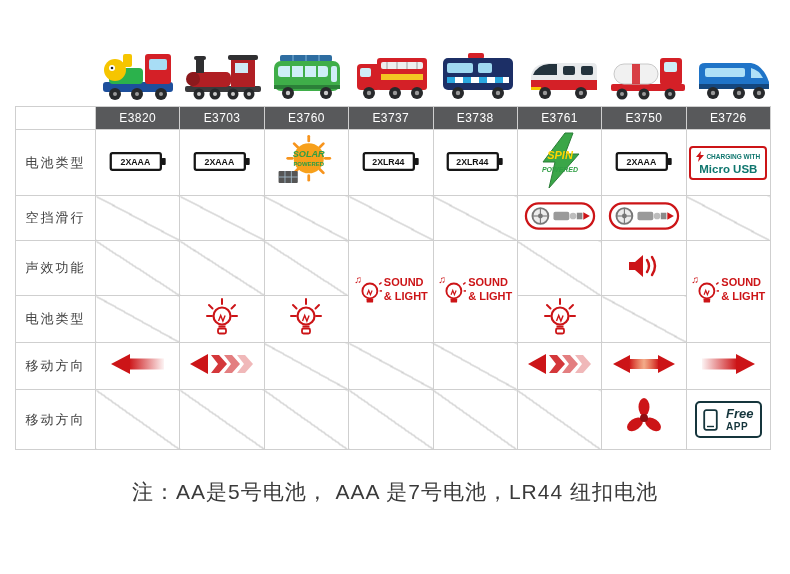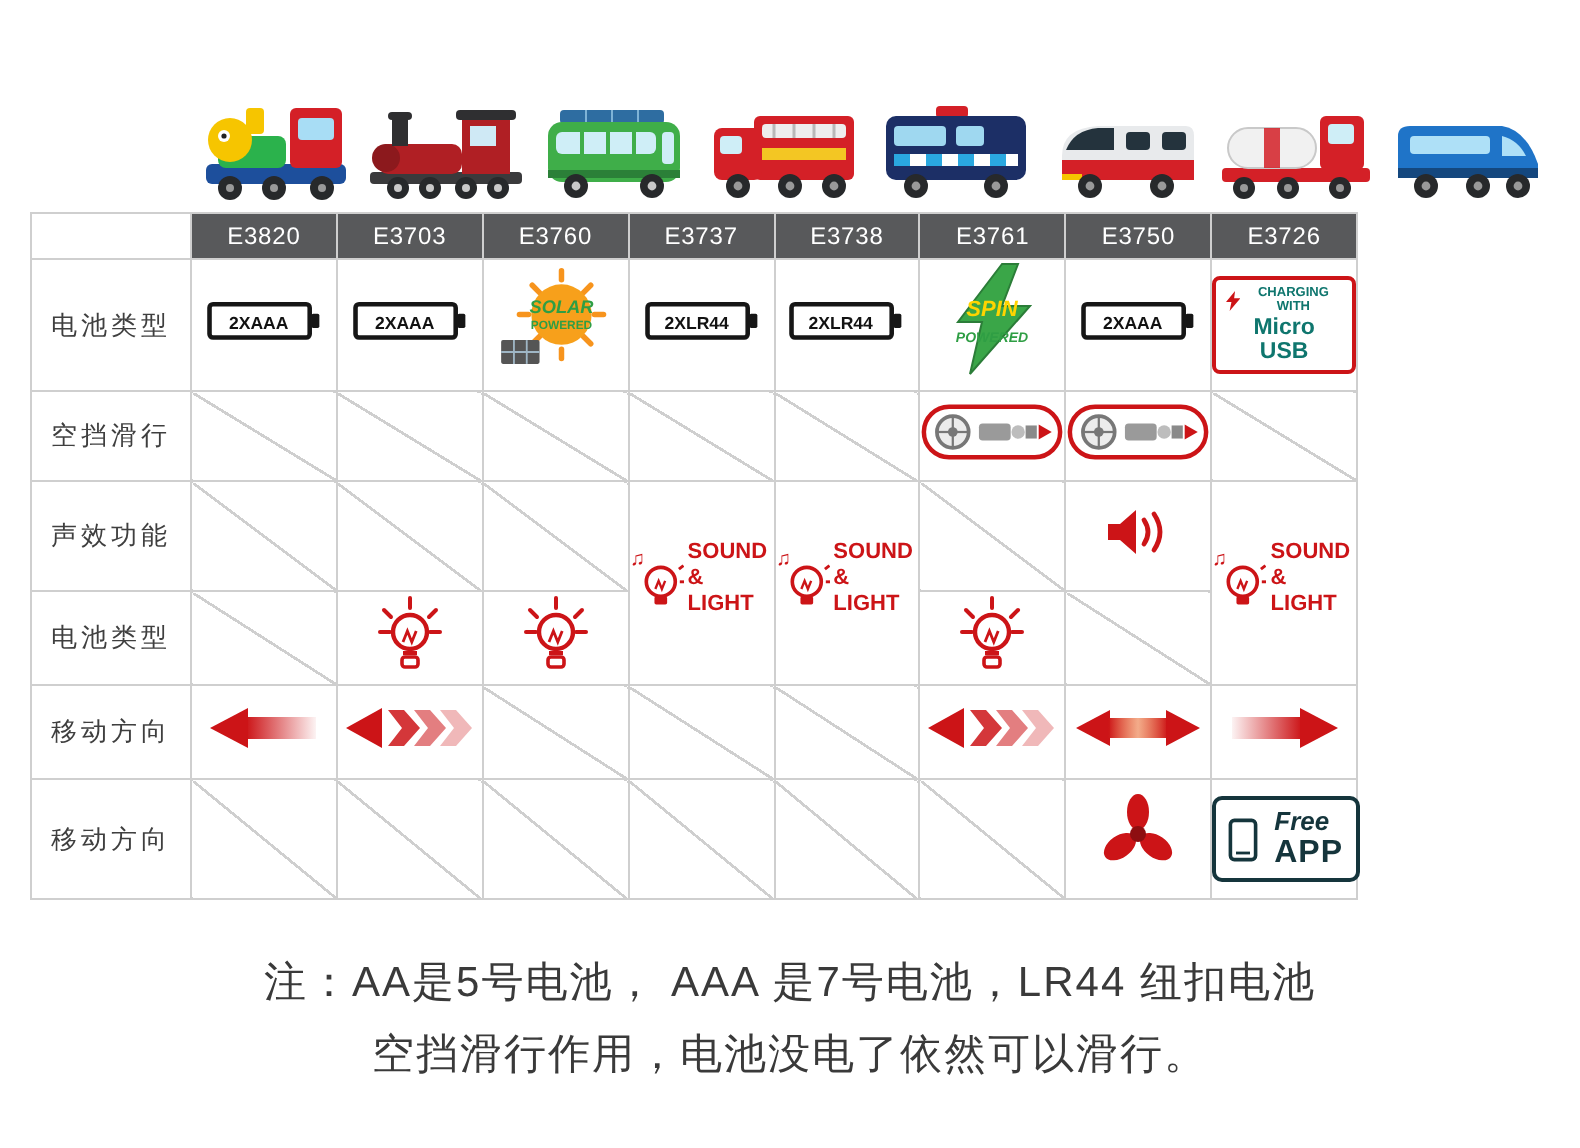--- a/index.html
+++ b/index.html
@@ -4,21 +4,21 @@
 <style>
   * { margin:0; padding:0; box-sizing:border-box; }
   html,body { width:790px; height:574px; background:#fff; font-family:"Liberation Sans",sans-serif; overflow:hidden; }
   .page { position:relative; width:790px; height:574px; padding-top:32px; background:#fff; }
 
   
   .trains-row { display:flex; margin-left:95px; width:680px; height:72px; align-items:flex-end; }
   .train-slot { width:85px; display:flex; justify-content:center; align-items:flex-end; }
 
   
-  table.cmp { border-collapse:collapse; margin-left:15px; width:664px; table-layout:fixed; margin-top:2px; }
+  table.cmp { border-collapse:collapse; margin-left:15px; width:756px; table-layout:fixed; margin-top:2px; }
   .cmp col.c-label { width:80px; }
   .cmp th, .cmp td { border:1px solid #cfcfcf; text-align:center; vertical-align:middle; padding:0; }
   .head-row th { background:#58595b; color:#fff; font-size:12px; font-weight:400; height:23px; letter-spacing:.4px; }
   .head-row th.corner { background:#fff; }
   th.rowlab { font-size:13px; color:#3f3f3f; font-weight:400; letter-spacing:2px; background:#fff; }
   tr.r-battery { height:66px; }
   tr.r-coast { height:45px; }
   tr.r-sound { height:55px; }
   tr.r-light { height:47px; }
   tr.r-dir { height:47px; }
@@ -36,21 +36,21 @@
   .charge { display:inline-block; border:2px solid #cc1417; border-radius:4px; padding:3px 5px; color:#0f766e; background:#fff; }
   .charge-top { display:flex; align-items:center; justify-content:center; gap:2px; font-size:6.5px; font-weight:bold; }
   .charge-bottom { font-size:11.5px; font-weight:bold; margin-top:1px; }
 
   .soundlight { display:inline-flex; align-items:center; gap:2px; }
   .sl-text { color:#cc1417; font-weight:bold; font-size:11px; text-align:left; line-height:1.2; }
 
   .freeapp { display:inline-flex; align-items:center; gap:8px; border:2.5px solid #15353c; border-radius:5px; padding:4px 6px; background:#fff; }
   .fa-text { line-height:1; color:#15353c; text-align:left; }
   .fa-free { font-style:italic; font-weight:bold; font-size:13px; }
-  .fa-app { font-weight:bold; font-size:16px; letter-spacing:.5px; margin-top:2px; }
+  .fa-app { font-weight:bold; font-size:10px; letter-spacing:.5px; margin-top:2px; }
 
   
   .note { margin-top:24px; text-align:center; color:#3a3a3a; font-size:21px; line-height:1.7; letter-spacing:1px; }
 </style>
 </head>
 <body>
 
 <div class="page">
 
   <div class="trains-row">
@@ -531,16 +531,15 @@
             <div class="fa-app">APP</div>
           </div>
         </div>
       </td>
     </tr>
   </tbody>
     </table>
 
   <div class="note">
     <div>注：AA是5号电池， AAA 是7号电池，LR44 纽扣电池</div>
-    <div>空挡滑行作用，电池没电了依然可以滑行。</div>
   </div>
 
 </div>
 
 </body></html>

